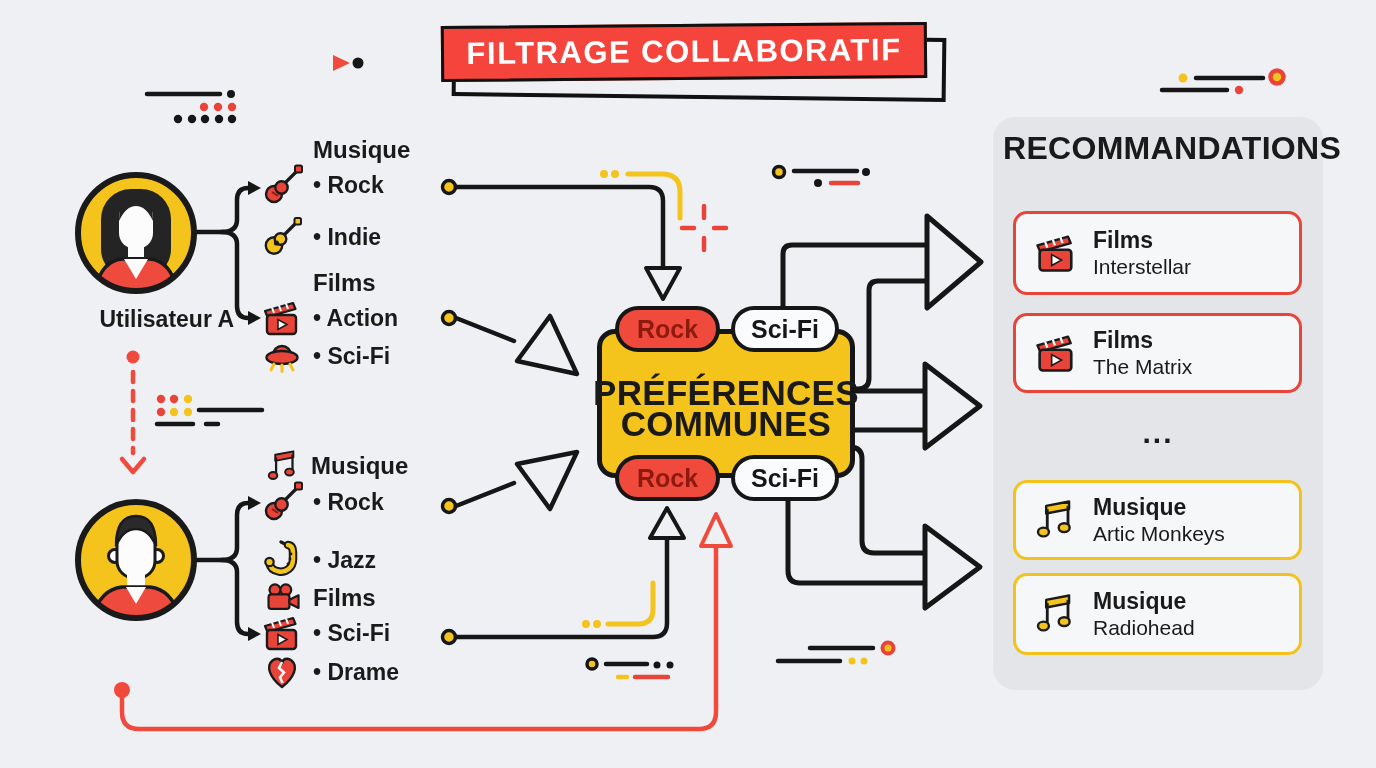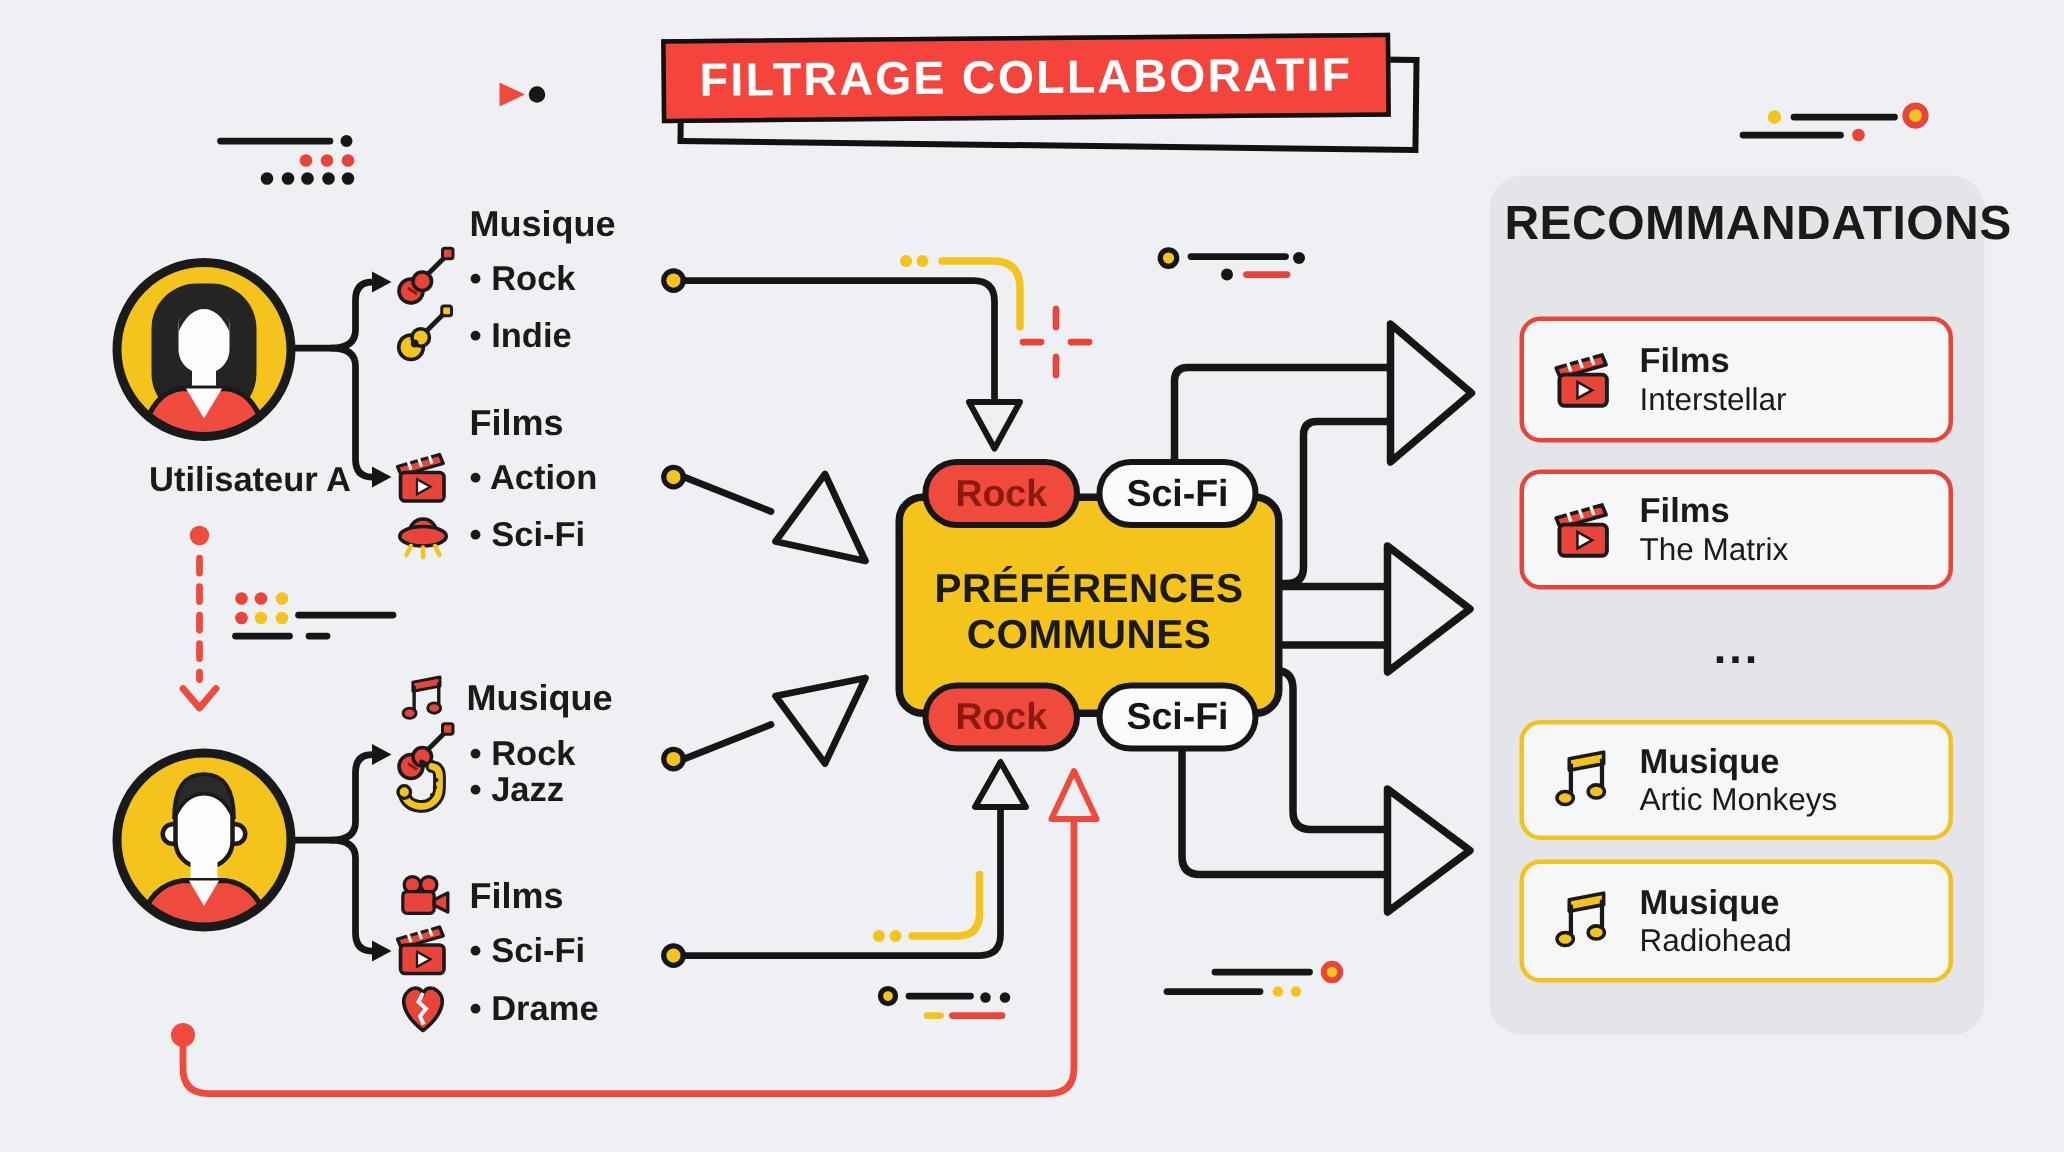--- a/index.html
+++ b/index.html
@@ -21,21 +21,21 @@
   
   .user-label{width:200px;left:34px;text-align:right;font-size:23px;font-weight:800;}
   .hdr{font-size:24px;font-weight:800;}
   .row{display:flex;align-items:center;gap:9px;height:44px;}
   .item-text{font-size:23px;font-weight:700;}
   .item-text::before{content:"• ";}
 
   
   .center-box{left:597px;top:329px;width:258px;height:149px;background:#F5C41C;
               border:5px solid #161616;border-radius:18px;box-sizing:border-box;}
-  .center-text{left:585px;top:377px;width:282px;text-align:center;font-size:27px;
+  .center-text{left:585px;top:377px;width:282px;text-align:center;font-size:35px;
                font-weight:800;line-height:31px;letter-spacing:.3px;}
   .pill{height:46px;border:4px solid #161616;border-radius:24px;box-sizing:border-box;
         display:flex;align-items:center;justify-content:center;font-size:25px;font-weight:700;}
   .pill-rock{background:#F04A3C;color:#8E1A0F;width:105px;}
   .pill-scifi{background:#FAFBFC;color:#161616;width:108px;}
 
   
   .panel{left:993px;top:117px;width:330px;height:573px;background:#E3E5E9;border-radius:22px;}
   .panel-title{left:1003px;top:133px;width:310px;text-align:center;font-size:32px;
                font-weight:800;line-height:31px;letter-spacing:.3px;}
@@ -239,21 +239,21 @@
     <div class="abs row" style="left:260px;top:163px;">
       <svg width="44" height="44" viewBox="0 0 44 44">
         <line x1="24" y1="21" x2="39" y2="6" stroke="#1a1a1a" stroke-width="3.2" stroke-linecap="round"></line>
         <rect x="35" y="2.5" width="7" height="7" rx="1.5" fill="#E8443A" stroke="#1a1a1a" stroke-width="2"></rect>
         <circle cx="14" cy="31" r="8" fill="#E8443A" stroke="#1a1a1a" stroke-width="2.4"></circle>
         <circle cx="21.5" cy="24.5" r="6.2" fill="#E8443A" stroke="#1a1a1a" stroke-width="2.4"></circle>
         <line x1="12" y1="29" x2="18" y2="33" stroke="#8E1A0F" stroke-width="2"></line>
       </svg>
       <span class="item-text">Rock</span>
     </div>
-    <div class="abs row" style="left:260px;top:201px;">
+    <div class="abs row" style="left:260px;top:215px;">
       <svg width="44" height="44" viewBox="0 0 44 44">
         <line x1="23" y1="21" x2="38" y2="6" stroke="#1a1a1a" stroke-width="3.2" stroke-linecap="round"></line>
         <rect x="34.5" y="3" width="6.5" height="6.5" rx="1.5" fill="#F5C41C" stroke="#1a1a1a" stroke-width="2"></rect>
         <circle cx="14" cy="30.5" r="8.2" fill="#F5C41C" stroke="#1a1a1a" stroke-width="2.4"></circle>
         <circle cx="20.5" cy="24" r="5.8" fill="#F5C41C" stroke="#1a1a1a" stroke-width="2.4"></circle>
         <circle cx="16.5" cy="28" r="2.6" fill="#1a1a1a"></circle>
       </svg>
       <span class="item-text">Indie</span>
     </div>
     <div class="abs hdr" style="left:313px;top:269px;">Films</div>
@@ -313,21 +313,21 @@
     <div class="abs row" style="left:260px;top:480px;">
       <svg width="44" height="44" viewBox="0 0 44 44">
         <line x1="24" y1="21" x2="39" y2="6" stroke="#1a1a1a" stroke-width="3.2" stroke-linecap="round"></line>
         <rect x="35" y="2.5" width="7" height="7" rx="1.5" fill="#E8443A" stroke="#1a1a1a" stroke-width="2"></rect>
         <circle cx="14" cy="31" r="8" fill="#E8443A" stroke="#1a1a1a" stroke-width="2.4"></circle>
         <circle cx="21.5" cy="24.5" r="6.2" fill="#E8443A" stroke="#1a1a1a" stroke-width="2.4"></circle>
         <line x1="12" y1="29" x2="18" y2="33" stroke="#8E1A0F" stroke-width="2"></line>
       </svg>
       <span class="item-text">Rock</span>
     </div>
-    <div class="abs row" style="left:260px;top:504px;">
+    <div class="abs row" style="left:260px;top:538px;">
       <svg width="44" height="44" viewBox="0 0 44 44">
         <line x1="26" y1="6.5" x2="21" y2="4" stroke="#1a1a1a" stroke-width="3.2" stroke-linecap="round"></line>
         <path d="M28,7 c4,0.5 5,3.5 5,7 v7 c0,9 -7,13.5 -14,12.5 c-6,-0.9 -9,-4.5 -9.5,-8.5" fill="none" stroke="#1a1a1a" stroke-width="8.5" stroke-linecap="round"></path>
         <path d="M28,7 c4,0.5 5,3.5 5,7 v7 c0,9 -7,13.5 -14,12.5 c-6,-0.9 -9,-4.5 -9.5,-8.5" fill="none" stroke="#F5C41C" stroke-width="4.5" stroke-linecap="round"></path>
         <circle cx="9.5" cy="24" r="4.2" fill="#F5C41C" stroke="#1a1a1a" stroke-width="2.2"></circle>
         <circle cx="31" cy="16" r="1.4" fill="#1a1a1a"></circle>
           <circle cx="30" cy="21" r="1.4" fill="#1a1a1a"></circle>
           <circle cx="28" cy="26" r="1.4" fill="#1a1a1a"></circle>
       </svg>
       <span class="item-text">Jazz</span>

